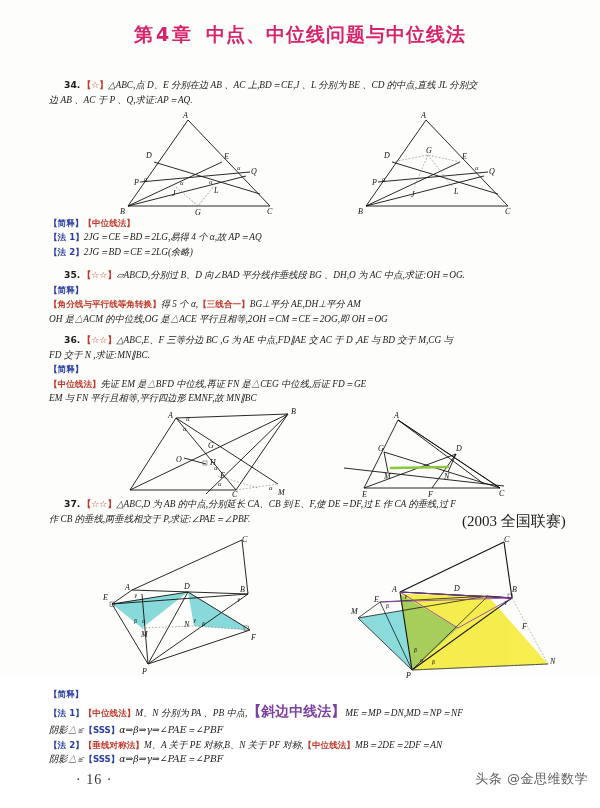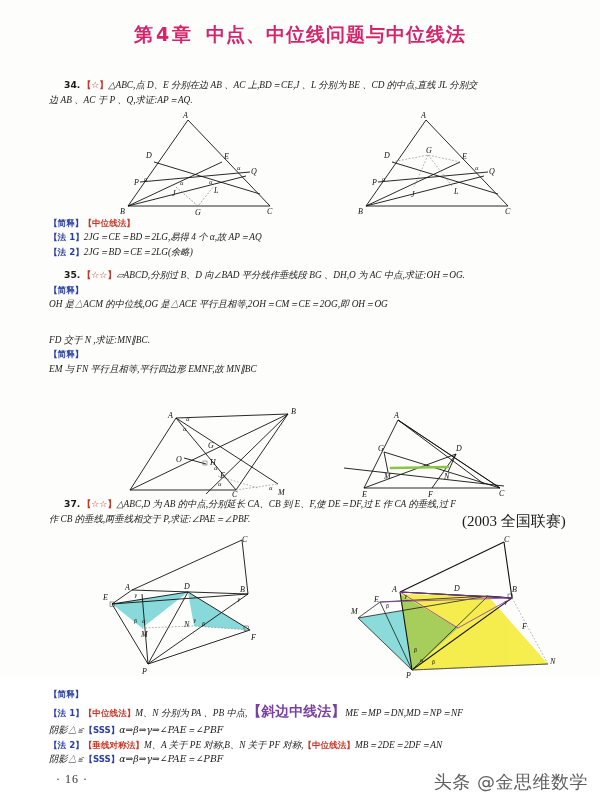--- a/index.html
+++ b/index.html
@@ -106,33 +106,33 @@
   .alpha {
     font-family: "DejaVu Serif", serif;
     font-style: italic;
     font-size: 5.2px;
     fill: #111;
   }
 
   
   .page-num {
     position: absolute;
-    left: 56px;
+    left: 76px;
     top: 772px;
     font-family: "Liberation Serif", serif;
-    font-size: 12px;
+    font-size: 14px;
     color: #333;
     letter-spacing: 1px;
   }
   .watermark {
     position: absolute;
     right: 12px;
     top: 770px;
     font-family: "DejaVu Sans", "Liberation Sans", sans-serif;
-    font-size: 18px;
+    font-size: 13px;
     color: #4a4a4a;
     opacity: .88;
     letter-spacing: .5px;
   }
 </style>
 </head>
 <body>
 
 <div class="page">
 
@@ -220,30 +220,39 @@
   </div>
 
   <div class="prob" style="top:268px;">
     <span class="prob-line">
       <span class="pnum">35.</span><span class="star">【☆☆】</span><span class="mi">▱ABCD,分别过 B、D 向∠BAD 平分线作垂线段 BG 、DH,O 为 AC 中点,求证:OH＝OG.</span>
     </span>
     <span class="prob-line indent">
       <span class="tag-blue">【简释】</span>
     </span>
     <span class="prob-line indent">
+      <span class="tag-red">【角分线与平行线等角转换】</span><span class="mi">得 5 个 α,</span><span class="tag-red">【三线合一】</span><span class="mi">BG⊥平分 AE,DH⊥平分 AM</span>
+    </span>
+    <span class="prob-line indent">
       <span class="mi">OH 是△ACM 的中位线,OG 是△ACE 平行且相等,2OH＝CM＝CE＝2OG,即 OH＝OG</span>
     </span>
   </div>
 
   <div class="prob" style="top:333px;">
+    <span class="prob-line">
+      <span class="pnum">36.</span><span class="star">【☆☆】</span><span class="mi">△ABC,E、F 三等分边 BC ,G 为 AE 中点,FD∥AE 交 AC 于 D ,AE 与 BD 交于 M,CG 与</span>
+    </span>
     <span class="prob-line indent">
       <span class="mi">FD 交于 N ,求证:MN∥BC.</span>
     </span>
     <span class="prob-line indent">
       <span class="tag-blue">【简释】</span>
+    </span>
+    <span class="prob-line indent">
+      <span class="tag-red">【中位线法】</span><span class="mi">先证 EM 是△BFD 中位线,再证 FN 是△CEG 中位线,后证 FD＝GE</span>
     </span>
     <span class="prob-line indent">
       <span class="mi">EM 与 FN 平行且相等,平行四边形 EMNF,故 MN∥BC</span>
     </span>
   </div>
 
   <div class="fig" style="left:128px; top:406px;">
     <svg width="186" height="92" viewBox="0 0 186 92">
       <g stroke="#111" stroke-width="0.9" fill="none">
         <path d="M48 12 L160 8 L108 84 L2 84 Z"></path>

